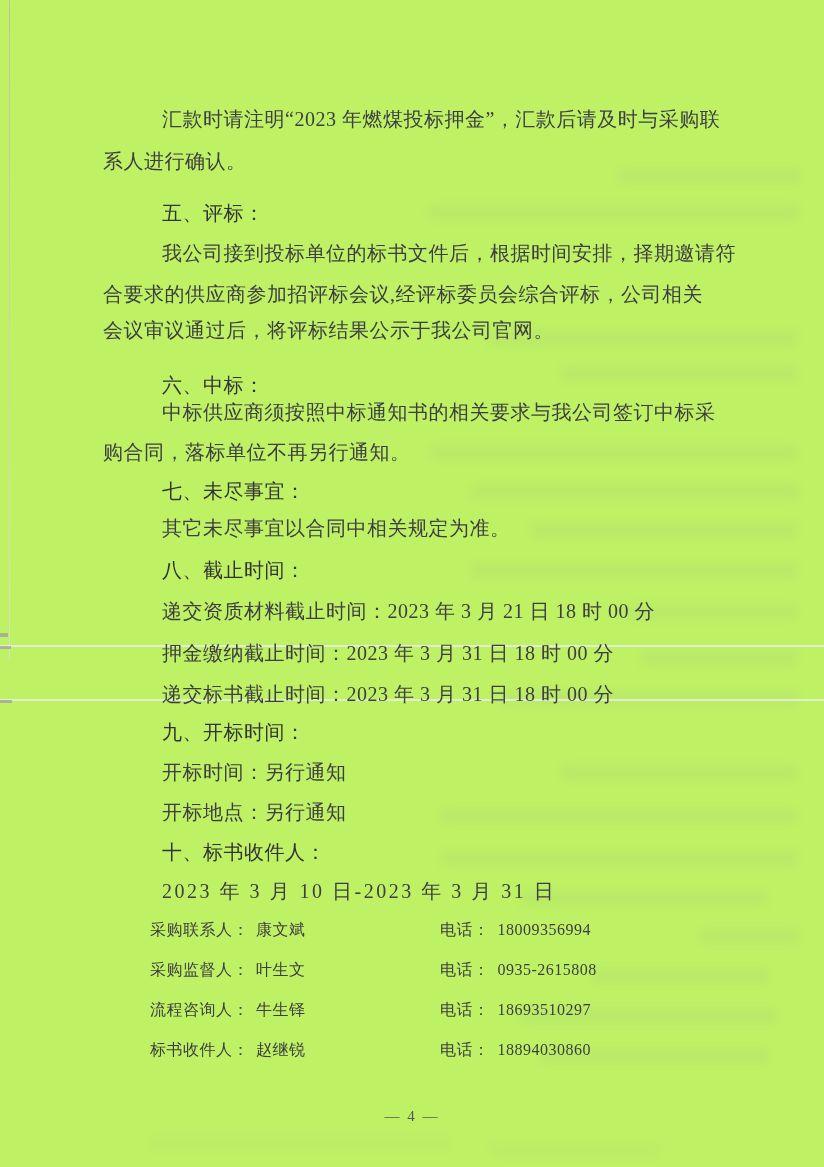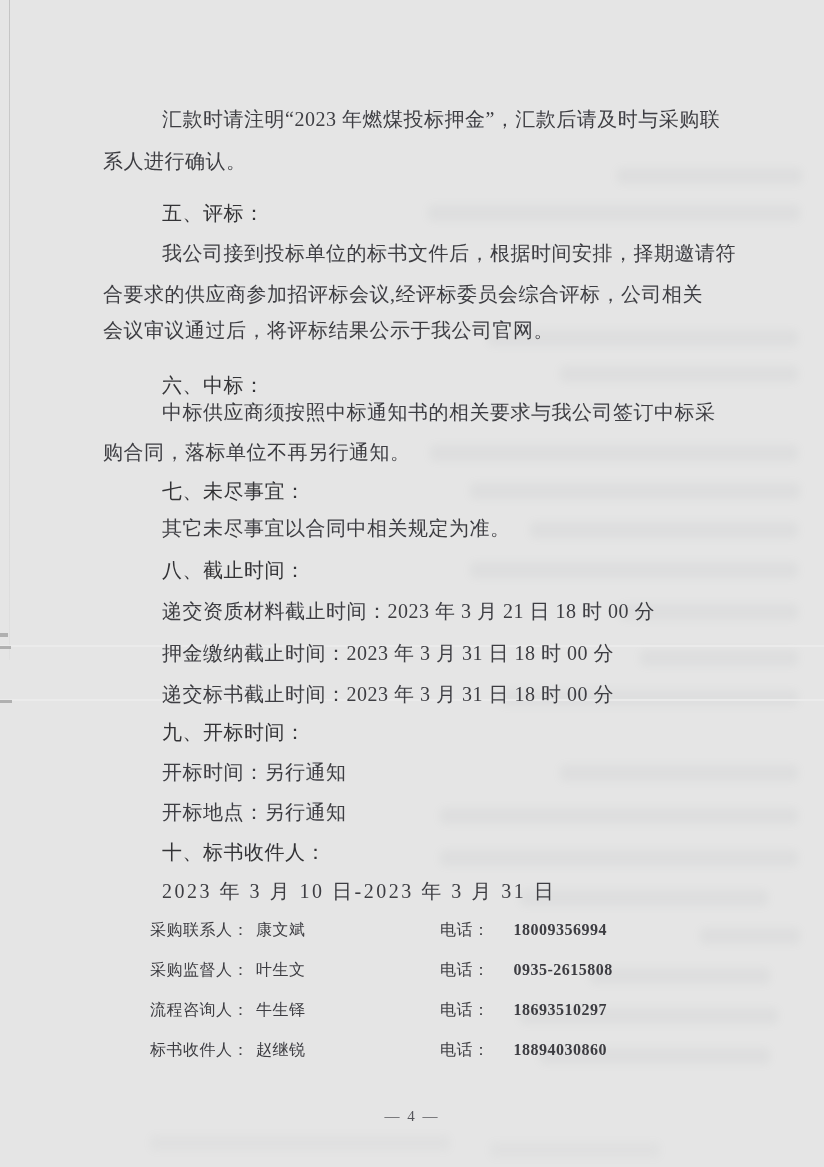--- a/index.html
+++ b/index.html
@@ -11,21 +11,21 @@
     width: 824px;
     height: 1167px;
     position: relative;
     overflow: hidden;
     font-family: "Liberation Serif", "DejaVu Serif", serif;
     color: #3d3d42;
   }
   .scan-page {
     position: absolute;
     inset: 0;
-    background: #e5e5e5;
+    background: #bef264;
   }
   
   .line {
     position: absolute;
     left: 103px;
     font-size: 20px;
     letter-spacing: 0.5px;
     white-space: nowrap;
     color: #3d3d42;
   }
@@ -41,21 +41,21 @@
     left: 0;
     width: 100%;
     height: 30px;
     font-size: 16px;
     letter-spacing: 0.5px;
     white-space: nowrap;
   }
   .contact-row .c-left { position: absolute; left: 150px; }
   .contact-row .c-name { margin-left: 7px; }
   .contact-row .c-phone { position: absolute; left: 440px; }
-  .contact-row .c-phone .c-num { margin-left: 24px; font-weight: bold; }
+  .contact-row .c-phone .c-num { margin-left: 8px; }
   
   .page-number {
     position: absolute;
     top: 1108px;
     left: 0;
     width: 100%;
     text-align: center;
     font-size: 15px;
     color: #55555a;
     letter-spacing: 2px;

